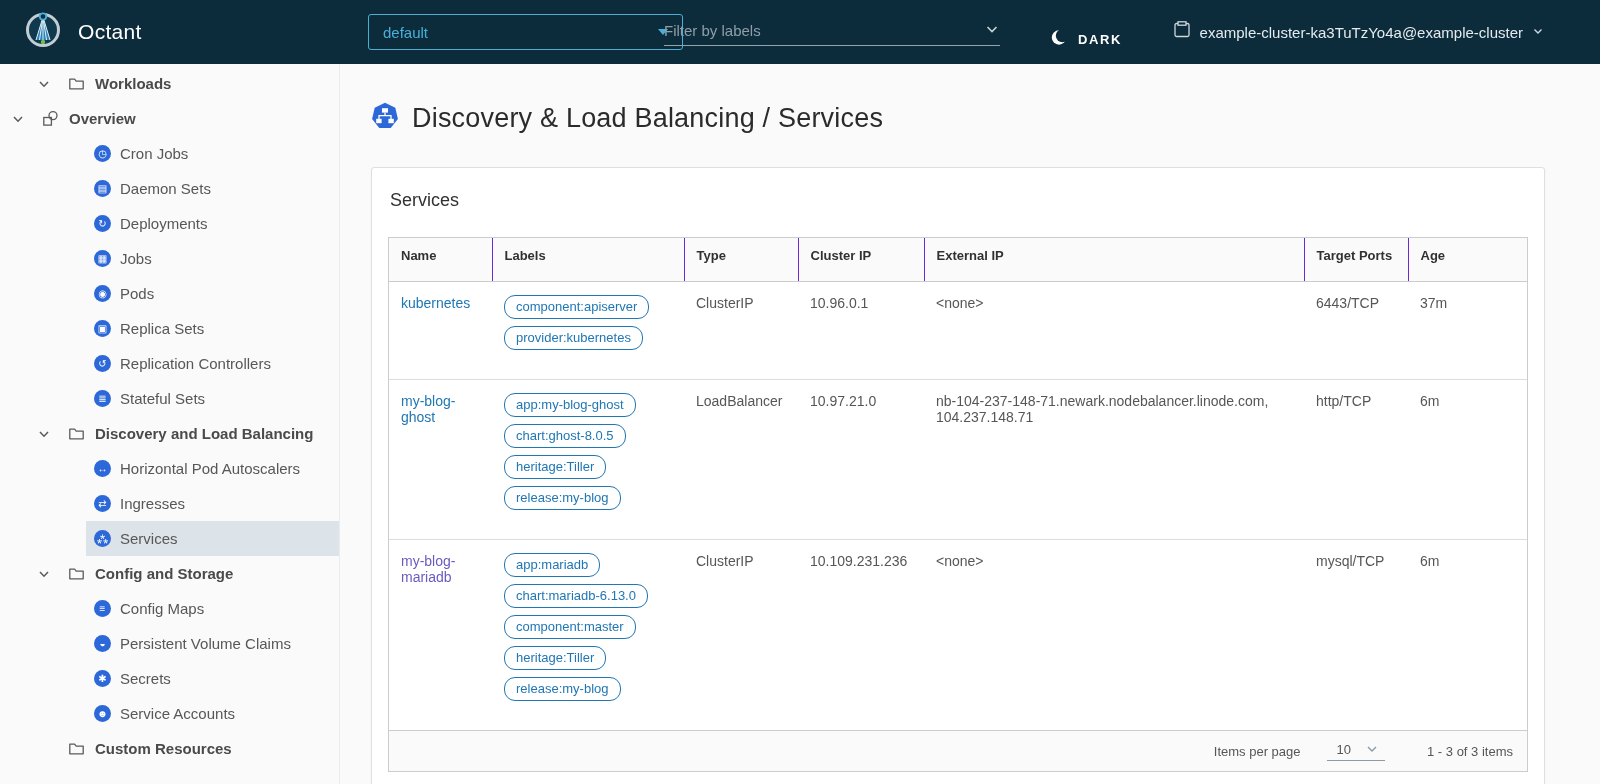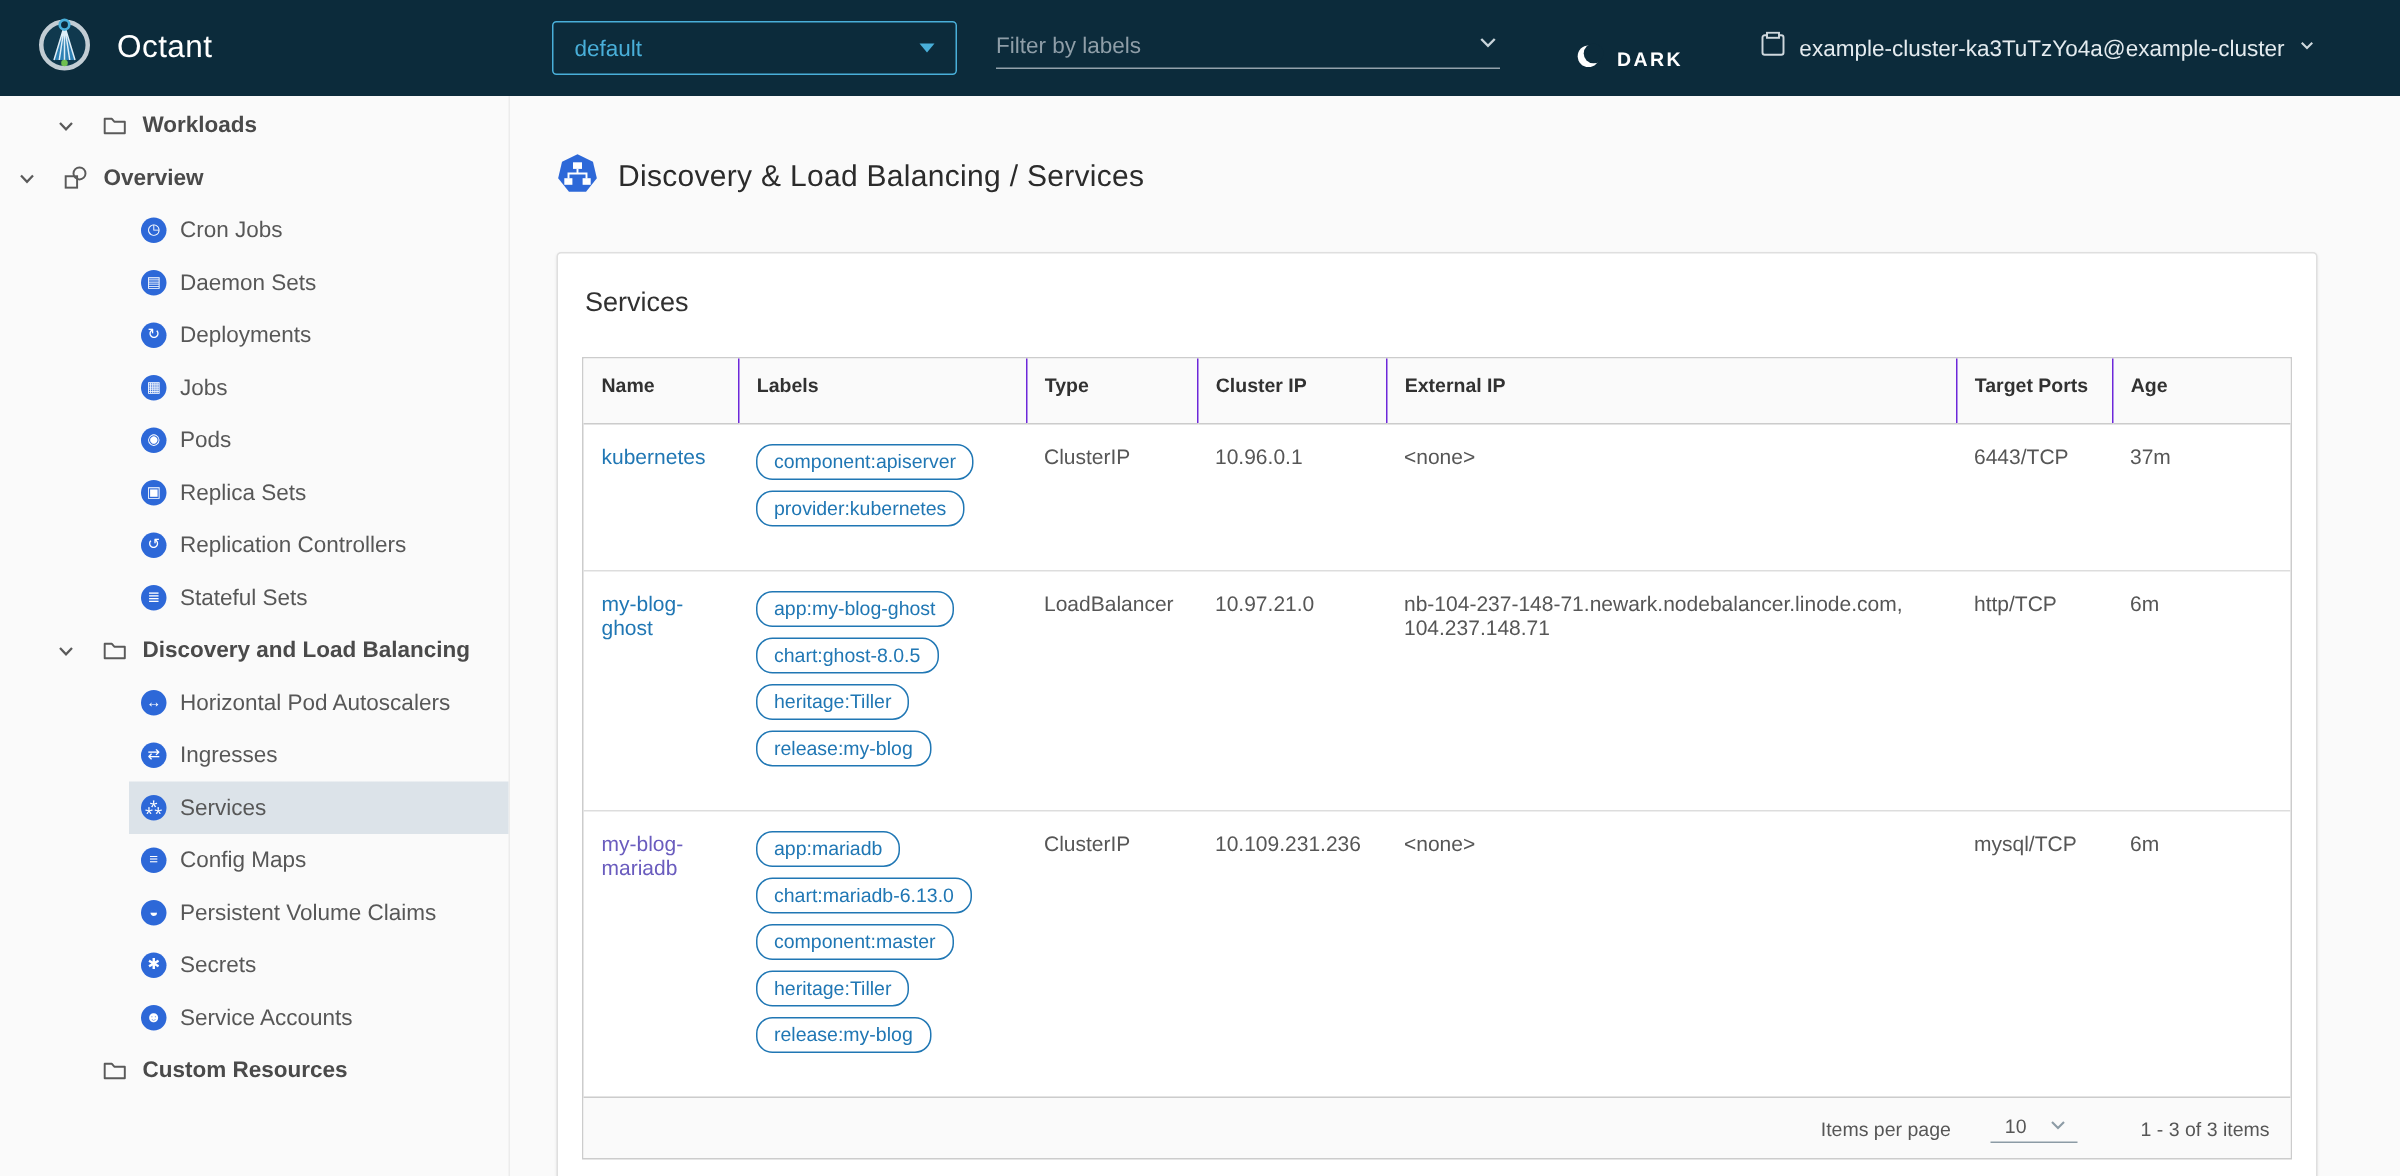--- a/index.html
+++ b/index.html
@@ -3,21 +3,21 @@
 <meta charset="utf-8">
 <style>
   * { box-sizing: border-box; margin: 0; padding: 0; }
   html,body { width:1600px; height:784px; overflow:hidden;
     font-family:"Liberation Sans", sans-serif; background:#fafafa; color:#565656; }
 
   
   .app-header { position:relative; height:64px; background:#0c2b3b; display:flex; align-items:center; }
   .logo-area { display:flex; align-items:center; gap:14px; padding-left:22px; }
   .app-title { color:#ffffff; font-size:21px; letter-spacing:.3px; }
-  .ns-dropdown { position:absolute; left:368px; top:14px; width:270px; height:36px;
+  .ns-dropdown { position:absolute; left:368px; top:14px; width:315px; height:36px;
     border:1px solid #49afd9; border-radius:3px; display:flex; align-items:center;
     justify-content:space-between; padding:14px 14px; cursor:pointer; }
   .ns-value { color:#49afd9; font-size:15px; }
   .ns-caret { width:0; height:0; border-left:5px solid transparent; border-right:5px solid transparent;
     border-top:6px solid #49afd9; }
   .filter-wrap { position:absolute; left:664px; top:16px; width:336px; height:30px;
     border-bottom:1px solid #93a2ab; display:flex; align-items:center; justify-content:space-between; }
   .filter-input { background:transparent; border:none; outline:none; color:#cfd8dd;
     font-size:15px; width:280px; font-family:"Liberation Sans",sans-serif; }
   .filter-input::placeholder { color:#8f9ea8; }
@@ -39,21 +39,21 @@
   .nav-row.selected { background:linear-gradient(90deg, rgba(0,0,0,0) 0 86px, #dce3e9 86px 100%); }
   .chev { width:14px; height:14px; margin-right:17px; display:flex; align-items:center; }
   .line-icon { width:17px; height:17px; margin-right:10px; display:flex; align-items:center; justify-content:center; }
   .k8s-icon { width:17px; height:17px; min-width:17px; margin-right:9px; border-radius:50%;
     background:#2d68d8; color:#ffffff; font-size:10px; line-height:17px; text-align:center; }
   .nav-label { white-space:nowrap; }
 
   
   .main { position:absolute; left:340px; top:64px; right:0; bottom:0; background:#fafafa; overflow:hidden; }
   .page-title-row { display:flex; align-items:center; gap:13px; margin:38px 0 0 31px; }
-  .page-title { font-size:20px; color:#2b2b2b; font-weight:400; letter-spacing:.2px; }
+  .page-title { font-size:27px; color:#2b2b2b; font-weight:400; letter-spacing:.2px; }
   .card { margin:33px 55px 0 31px; background:#ffffff; border:1px solid #dfdfdf; border-radius:3px;
     box-shadow:0 1px 2px rgba(0,0,0,.06); padding:16px; }
   .card-heading { font-size:18px; color:#313131; font-weight:400; margin:6px 0 26px 2px; }
 
   .datagrid { border:1px solid #cccccc; }
   table { width:100%; border-collapse:collapse; table-layout:fixed; }
   thead th { background:#fafafa; text-align:left; font-size:13px; font-weight:700; color:#313131;
     padding:10px 12px 18px 12px; border-bottom:1px solid #cccccc; vertical-align:top; }
   thead th + th { border-left:1px solid #6d28d9; }
   tbody td { padding:13px 12px; font-size:14px; color:#565656; vertical-align:top; }
@@ -205,20 +205,33 @@
       <span class="k8s-icon">↔</span>
       <span class="nav-label">Horizontal Pod Autoscalers</span>
     </div>
     <div class="nav-row lvl2">
       <span class="k8s-icon">⇄</span>
       <span class="nav-label">Ingresses</span>
     </div>
     <div class="nav-row lvl2 selected">
       <span class="k8s-icon">⁂</span>
       <span class="nav-label">Services</span>
+    </div>
+    <div class="nav-row lvl1 group-row">
+      <span class="chev">
+        <svg width="14" height="14" viewBox="0 0 14 14">
+          <path d="M3 5 L7 9.2 L11 5" fill="none" stroke="#5a5a5a" stroke-width="1.5"></path>
+        </svg>
+      </span>
+      <span class="line-icon">
+        <svg width="17" height="17" viewBox="0 0 17 17">
+          <path d="M1.8 13.8 V4.2 h4.8 l1.6 1.9 h7 v7.7 z" fill="none" stroke="#5a5a5a" stroke-width="1.3" stroke-linejoin="round"></path>
+        </svg>
+      </span>
+      <span class="nav-label">Config and Storage</span>
     </div>
     <div class="nav-row lvl2">
       <span class="k8s-icon">≡</span>
       <span class="nav-label">Config Maps</span>
     </div>
     <div class="nav-row lvl2">
       <span class="k8s-icon">◒</span>
       <span class="nav-label">Persistent Volume Claims</span>
     </div>
     <div class="nav-row lvl2">

